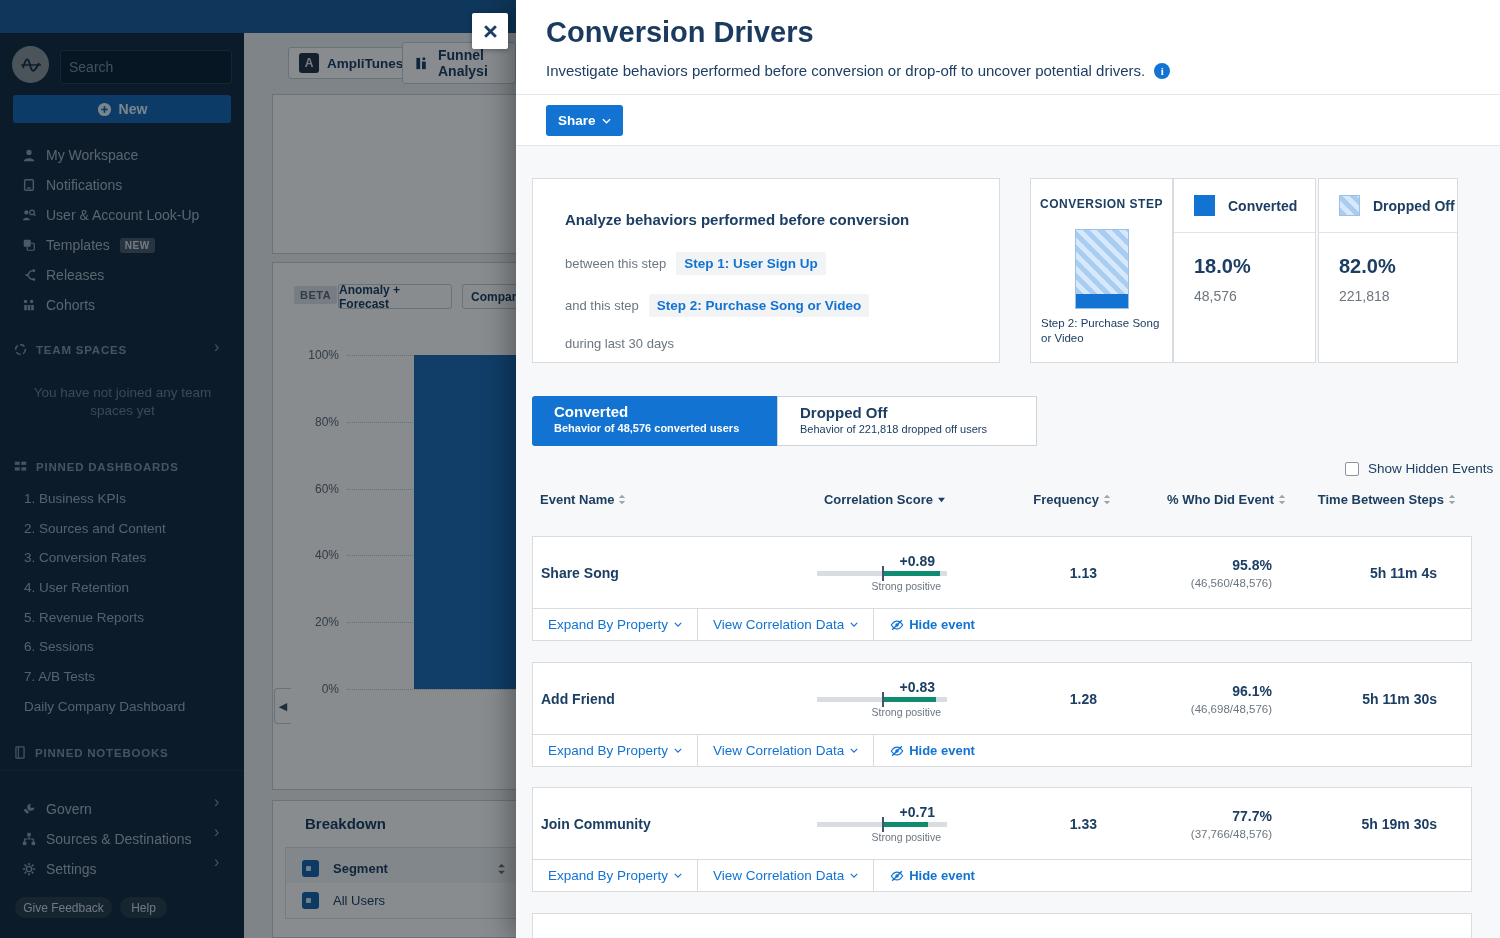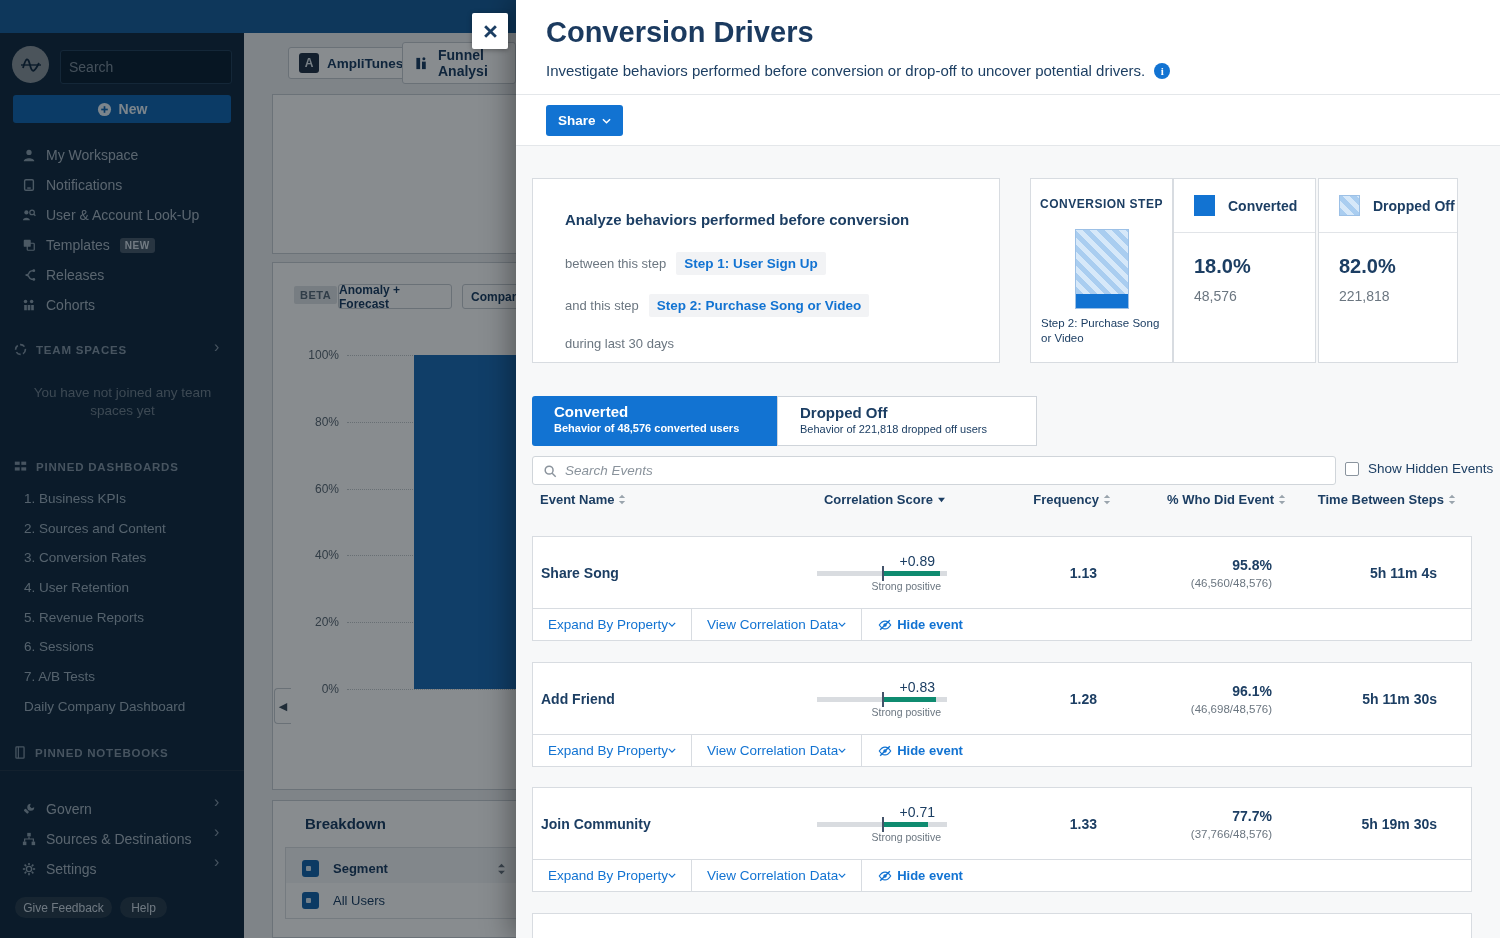--- a/index.html
+++ b/index.html
@@ -114,27 +114,27 @@
   .th:last-child { padding-right:16px; }
 
   .row-card { position:absolute; left:16px; width:940px; height:105px; background:#fff; border:1px solid #d8dce1; }
   .row-main { height:71px; align-items:center; }
   .c-event { padding-left:8px; font-size:14px; font-weight:bold; color:#1c3e63; }
   .c-num { text-align:right; padding-right:15px; font-size:14px; font-weight:bold; color:#1c3e63; }
   .c-time { padding-right:34px; }
   .frac { font-size:11.5px; font-weight:normal; color:#6b7680; margin-top:4px; }
   .corr-cell { display:flex; justify-content:flex-end; }
   .corr-block { width:130px; }
-  .corr-val { text-align:right; padding-right:12px; font-size:14px; font-weight:normal; color:#1c3e63; margin-bottom:2px; }
+  .corr-val { text-align:right; padding-right:12px; font-size:14px; font-weight:bold; color:#1c3e63; margin-bottom:2px; }
   .bar-track { position:relative; height:5px; background:#d9dce0; }
   .bar-tick { position:absolute; left:50%; top:-5px; width:2px; height:15px; background:#44546a; }
   .bar-fill { position:absolute; left:50%; top:0; height:5px; background:#0f8b70; }
   .corr-strength { text-align:right; padding-right:6px; font-size:10.5px; color:#6b7680; margin-top:4px; }
   .row-foot { height:32px; border-top:1px solid #d8dce1; display:flex; align-items:stretch; }
-  .foot-btn { display:flex; align-items:center; gap:0; padding:0 15px; font-size:13.5px; color:#1273d2;
+  .foot-btn { display:flex; align-items:center; gap:6px; padding:0 15px; font-size:13.5px; color:#1273d2;
               border-right:1px solid #d8dce1; cursor:pointer; }
   .foot-hide { display:flex; align-items:center; gap:5px; padding:0 16px; font-size:13px; font-weight:bold; color:#1273d2; cursor:pointer; }
   .row4 { position:absolute; left:16px; top:913px; width:940px; height:25px; background:#fff; border:1px solid #d8dce1; border-bottom:none; }
 
   .info-ic { width:16px; height:16px; border-radius:50%; background:#1273d2; color:#fff; font-size:11px; font-weight:bold;
              display:inline-flex; align-items:center; justify-content:center; font-family:"Liberation Serif", serif; }
   svg { display:block; }
 </style>
 </head>
 <body>
@@ -461,29 +461,20 @@
 
   <div class="tab tab-conv">
     <div class="tab-t">Converted</div>
     <div class="tab-s">Behavior of 48,576 converted users</div>
   </div>
   <div class="tab tab-drop">
     <div class="tab-t">Dropped Off</div>
     <div class="tab-s">Behavior of 221,818 dropped off users</div>
   </div>
 
-  <div class="ev-search">
-    <span>
-        <svg width="14" height="14" viewBox="0 0 16 16">
-          <circle cx="7" cy="7" r="4.5" fill="none" stroke="#8a939c" stroke-width="1.7"></circle>
-          <line x1="10.5" y1="10.5" x2="14.5" y2="14.5" stroke="#8a939c" stroke-width="1.7"></line>
-        </svg>
-      </span>
-    <input placeholder="Search Events" style="">
-  </div>
   <div class="hidden-ev">
     <span class="cbx"></span>
     <span class="hidden-lbl">Show Hidden Events</span>
   </div>
 
   <div class="thead tbl-grid">
     <div class="th">
       <span>Event Name</span>
       <span>
           <svg width="8" height="11" viewBox="0 0 10 14">

